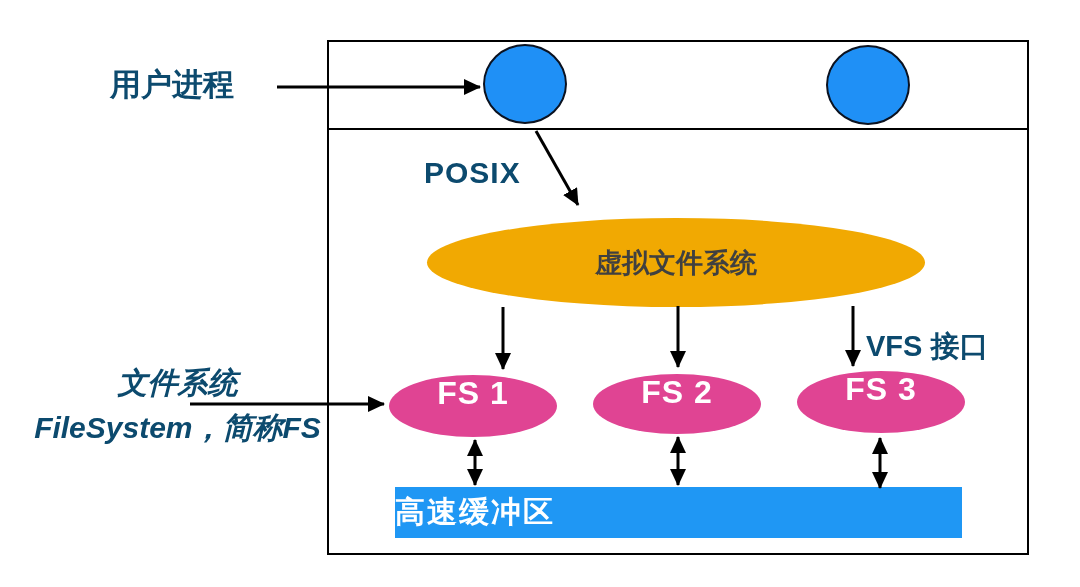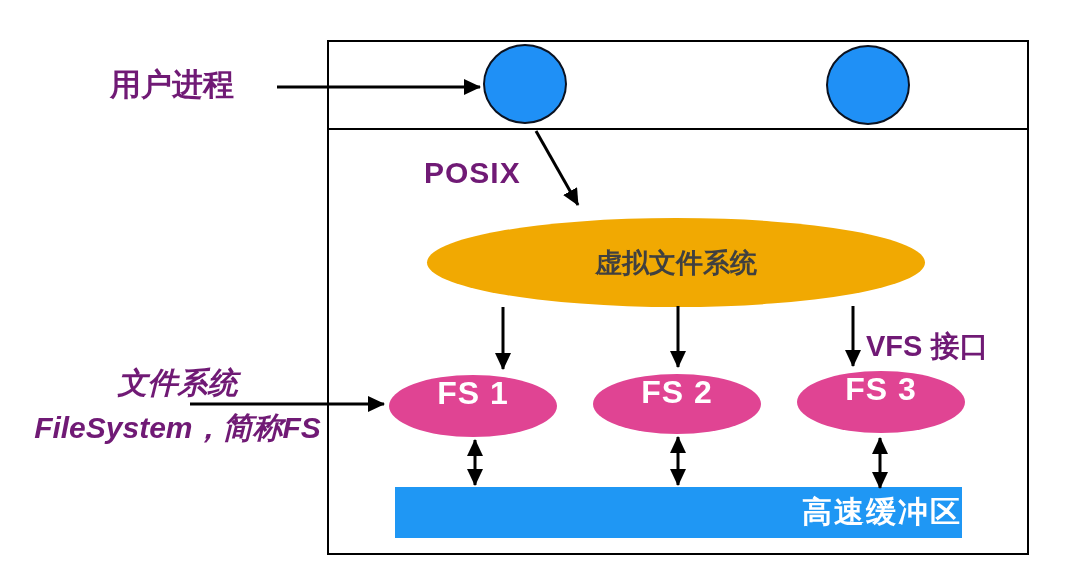--- a/index.html
+++ b/index.html
@@ -45,26 +45,26 @@
     color:#ffffff;font-weight:bold;font-size:32px;
     letter-spacing:1px;
   }
   .fs-1{left:389px;top:375px;}
   .fs-2{left:593px;top:374px;height:60px;}
   .fs-3{left:797px;top:371px;}
   
   .buffer-rect{
     left:395px;top:487px;width:567px;height:51px;
     background:var(--buffer-blue,#1F97F4);
-    display:flex;align-items:center;justify-content:flex-end;
+    display:flex;align-items:center;justify-content:flex-start;
     color:#ffffff;font-weight:bold;font-size:30px;
     letter-spacing:2px;
   }
   
-  .lbl{color:#701a75;font-weight:bold;white-space:nowrap;}
+  .lbl{color:#0c4a6e;font-weight:bold;white-space:nowrap;}
   .user-process-label{left:72px;top:64px;width:200px;font-size:31px;text-align:center;}
   .posix-label{left:424px;top:156px;font-size:30px;letter-spacing:1px;}
   .vfs-interface-label{left:866px;top:319px;font-size:29px;margin-top:8px;}
   .filesystem-label{left:15px;top:360px;width:325px;font-size:30px;line-height:45px;text-align:center;}
   .filesystem-label span{display:block;font-style:italic;}
   
   svg.connectors{left:0;top:0;width:1080px;height:587px;pointer-events:none;}
   svg.connectors line{stroke:var(--arrow-black,#000);stroke-width:3;}
   svg.connectors .arrow-head{fill:var(--arrow-black,#000);}
 </style>

